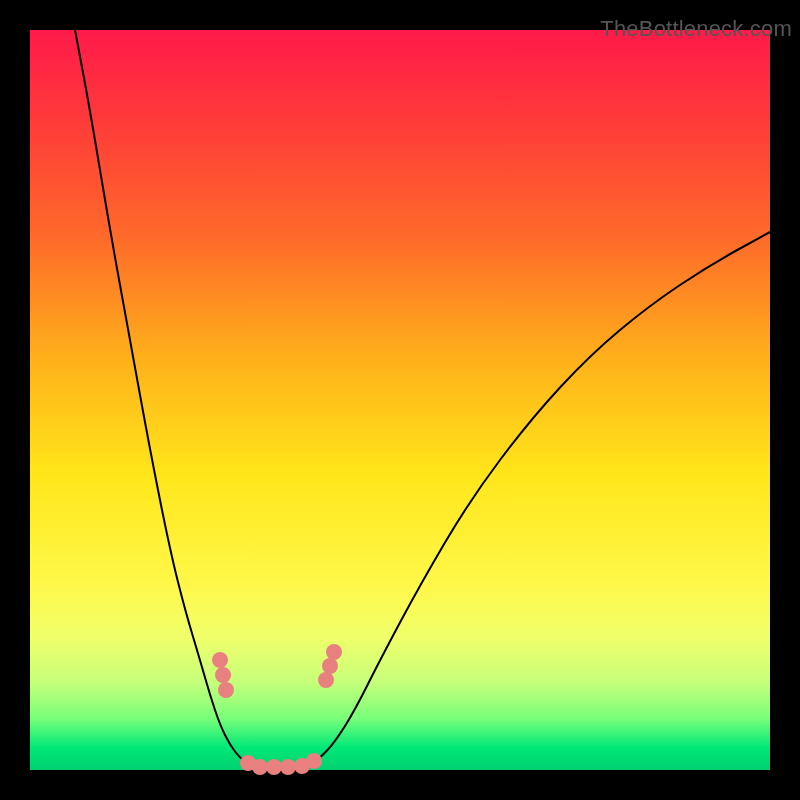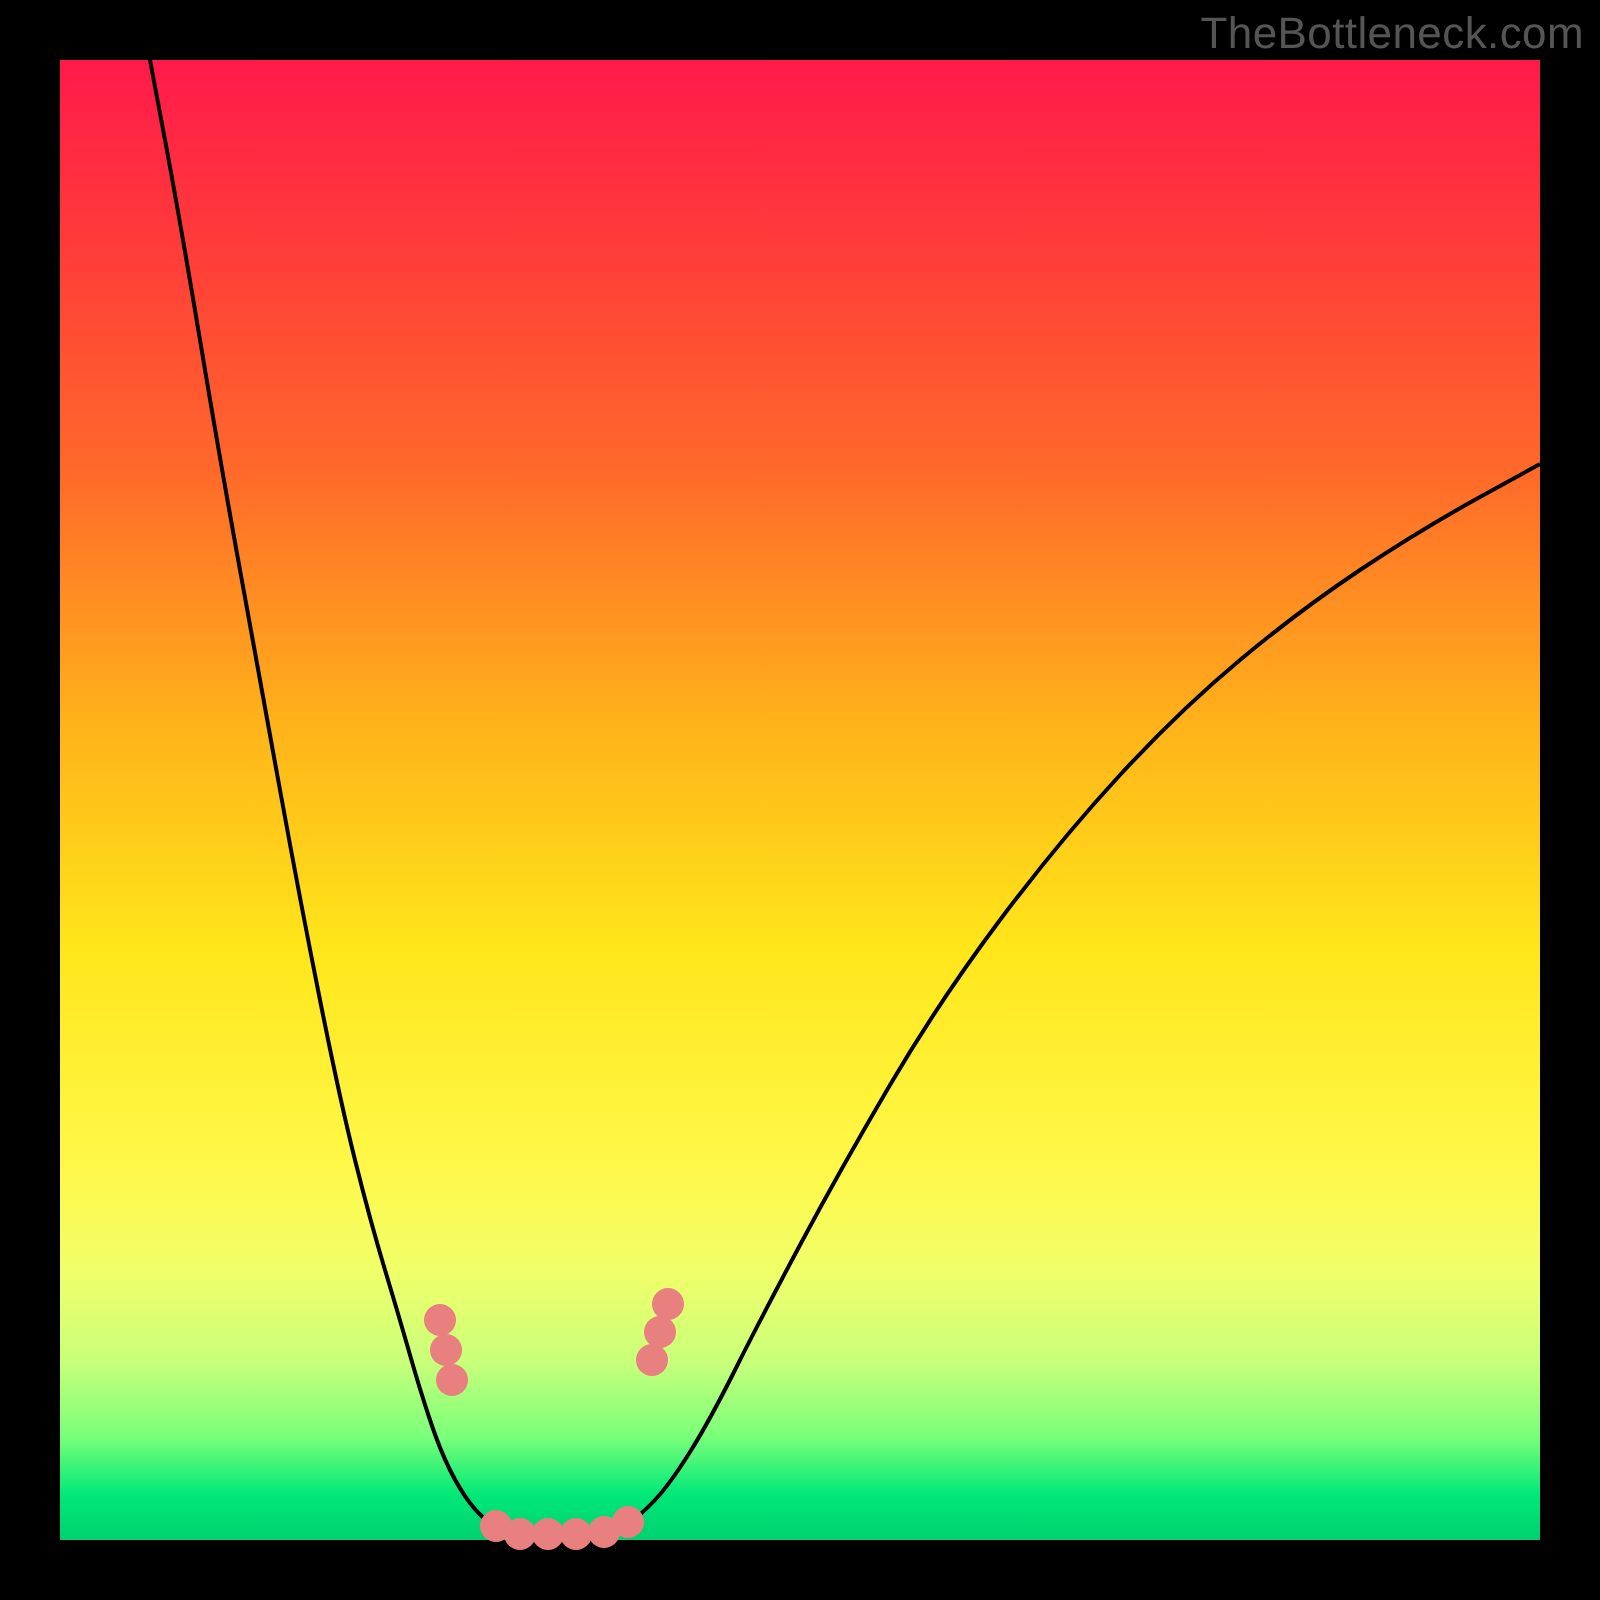--- a/index.html
+++ b/index.html
@@ -27,21 +27,21 @@
       #fff84a 75%,
       #f0ff6a 82%,
       #c8ff7a 88%,
       #7aff7a 93%,
       #00e878 97%,
       #00d070 100%
     );
   }
   .watermark {
     position: absolute;
-    top: 4px;
+    top: 16px;
     right: 8px;
     color: #555;
     font-size: 22px;
     font-weight: 500;
     letter-spacing: 0.2px;
   }
   svg.curve {
     position: absolute;
     left: 0;
     top: 0;

